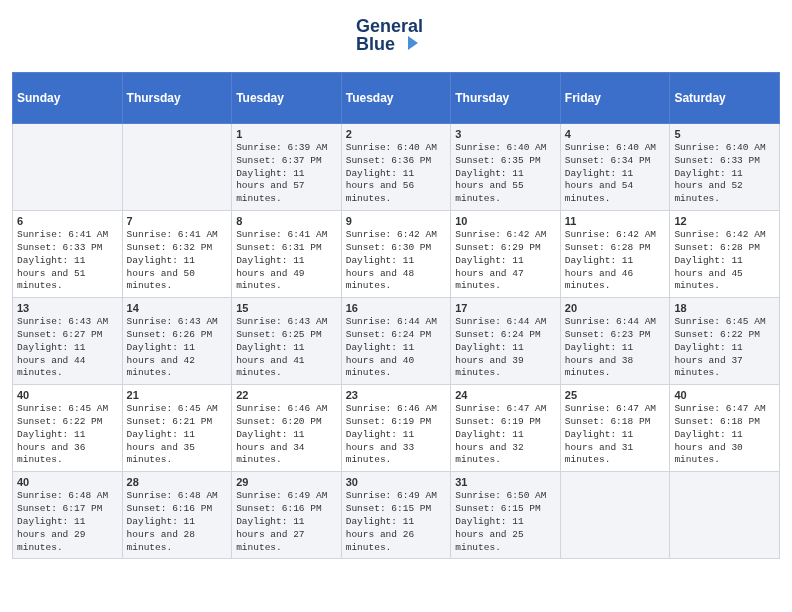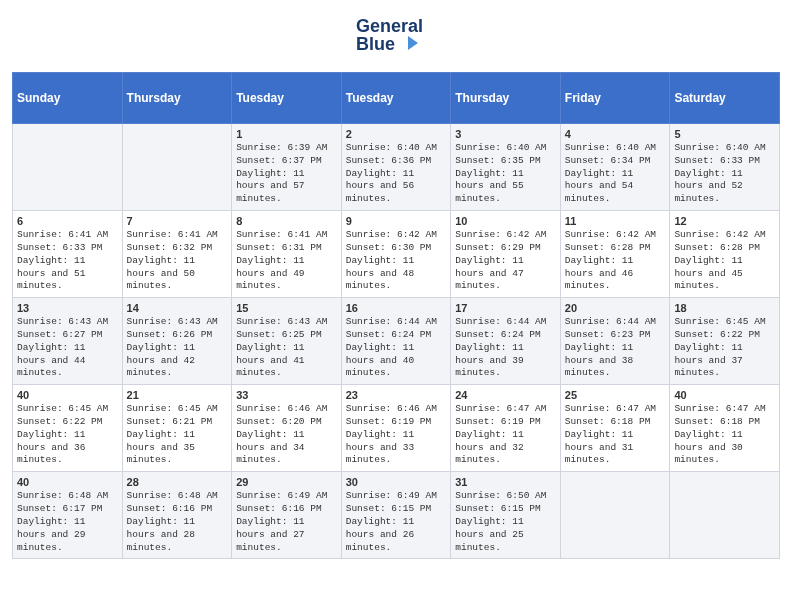--- a/index.html
+++ b/index.html
@@ -199,21 +199,21 @@
         <tr>
           <td>
             <span class="day-number">40</span>
             <div class="day-info">Sunrise: 6:45 AM<br>Sunset: 6:22 PM<br>Daylight: 11 hours and 36 minutes.</div>
           </td>
           <td>
             <span class="day-number">21</span>
             <div class="day-info">Sunrise: 6:45 AM<br>Sunset: 6:21 PM<br>Daylight: 11 hours and 35 minutes.</div>
           </td>
           <td>
-            <span class="day-number">33</span>
+            <span class="day-number">22</span>
             <div class="day-info">Sunrise: 6:46 AM<br>Sunset: 6:20 PM<br>Daylight: 11 hours and 34 minutes.</div>
           </td>
           <td>
             <span class="day-number">23</span>
             <div class="day-info">Sunrise: 6:46 AM<br>Sunset: 6:19 PM<br>Daylight: 11 hours and 33 minutes.</div>
           </td>
           <td>
             <span class="day-number">24</span>
             <div class="day-info">Sunrise: 6:47 AM<br>Sunset: 6:19 PM<br>Daylight: 11 hours and 32 minutes.</div>
           </td>

